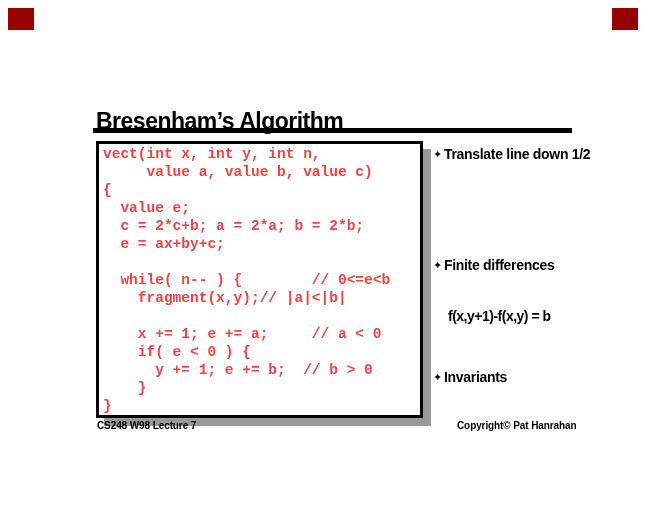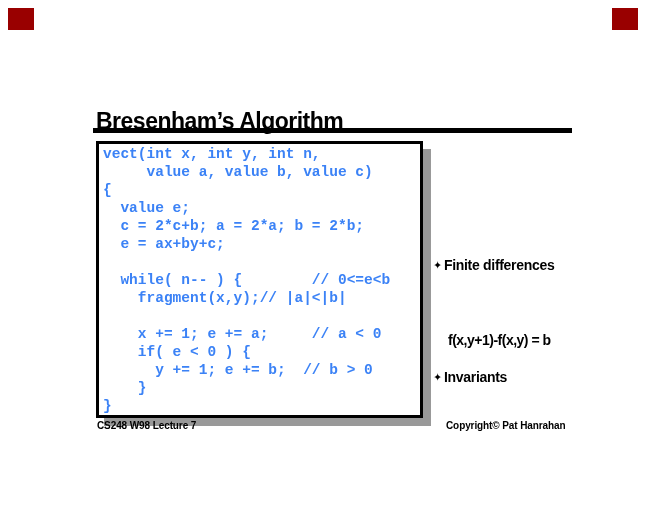--- a/index.html
+++ b/index.html
@@ -15,40 +15,40 @@
     letter-spacing:-0.5px;white-space:nowrap;line-height:1.1;
   }
   .title-rule{position:absolute;left:93px;top:128px;width:479px;height:5px;background:#000;}
   .code-panel{
     position:absolute;left:96px;top:141px;width:321px;height:271px;
     border:3px solid #000;background:#fff;box-shadow:8px 8px 0 #999999;
   }
   .code-panel pre{
     margin:0;padding:1px 0 0 4px;
     font-family:"Liberation Mono","DejaVu Sans Mono",monospace;
-    font-weight:bold;font-size:14.5px;line-height:18px;white-space:pre;color:#3b82f6;
+    font-weight:bold;font-size:14.5px;line-height:18px;white-space:pre;color:#ef4444;
   }
   .bullet{
     position:absolute;font-weight:bold;font-size:14px;letter-spacing:-0.3px;
     white-space:nowrap;line-height:1.1;
   }
   .bullet .glyph{
     font-family:"DejaVu Sans",sans-serif;font-size:11px;margin-right:2px;
     position:relative;top:-1px;
   }
   .formula{
     position:absolute;font-weight:bold;font-size:14px;letter-spacing:-0.5px;
     white-space:nowrap;line-height:1.1;
   }
   .footer-text{
     position:absolute;top:420px;font-size:10px;font-weight:bold;
     letter-spacing:-0.1px;white-space:nowrap;color:#000;
   }
   .footer-text.left{left:97px;}
-  .footer-text.right{left:446px;}
+  .footer-text.right{left:457px;}
 </style>
 </head>
 <body>
 
 <div class="slide">
 
   <div class="corner-mark left"></div>
   <div class="corner-mark right"></div>
 
   <h1 class="page-title">Bresenham’s Algorithm</h1>
@@ -65,26 +65,29 @@
   while( n-- ) {        // 0&lt;=e&lt;b
     fragment(x,y);// |a|&lt;|b|
 
     x += 1; e += a;     // a &lt; 0
     if( e &lt; 0 ) {
       y += 1; e += b;  // b &gt; 0
     }
 }</pre>
   </div>
 
+  <div class="bullet" style="left:433px;top:147px;">
+    <span class="glyph">✦</span><span>Translate line down 1/2</span>
+  </div>
 
   <div class="bullet" style="left:433px;top:258px;">
     <span class="glyph">✦</span><span>Finite differences</span>
   </div>
 
-  <div class="formula" style="left:448px;top:309px;margin-top:24px;">f(x,y+1)-f(x,y) = b</div>
+  <div class="formula" style="left:448px;top:309px;">f(x,y+1)-f(x,y) = b</div>
 
   <div class="bullet" style="left:433px;top:370px;">
     <span class="glyph">✦</span><span>Invariants</span>
   </div>
 
   <div class="footer-text left">CS248 W98 Lecture 7</div>
   <div class="footer-text right">Copyright© Pat Hanrahan</div>
 
 </div>
 

